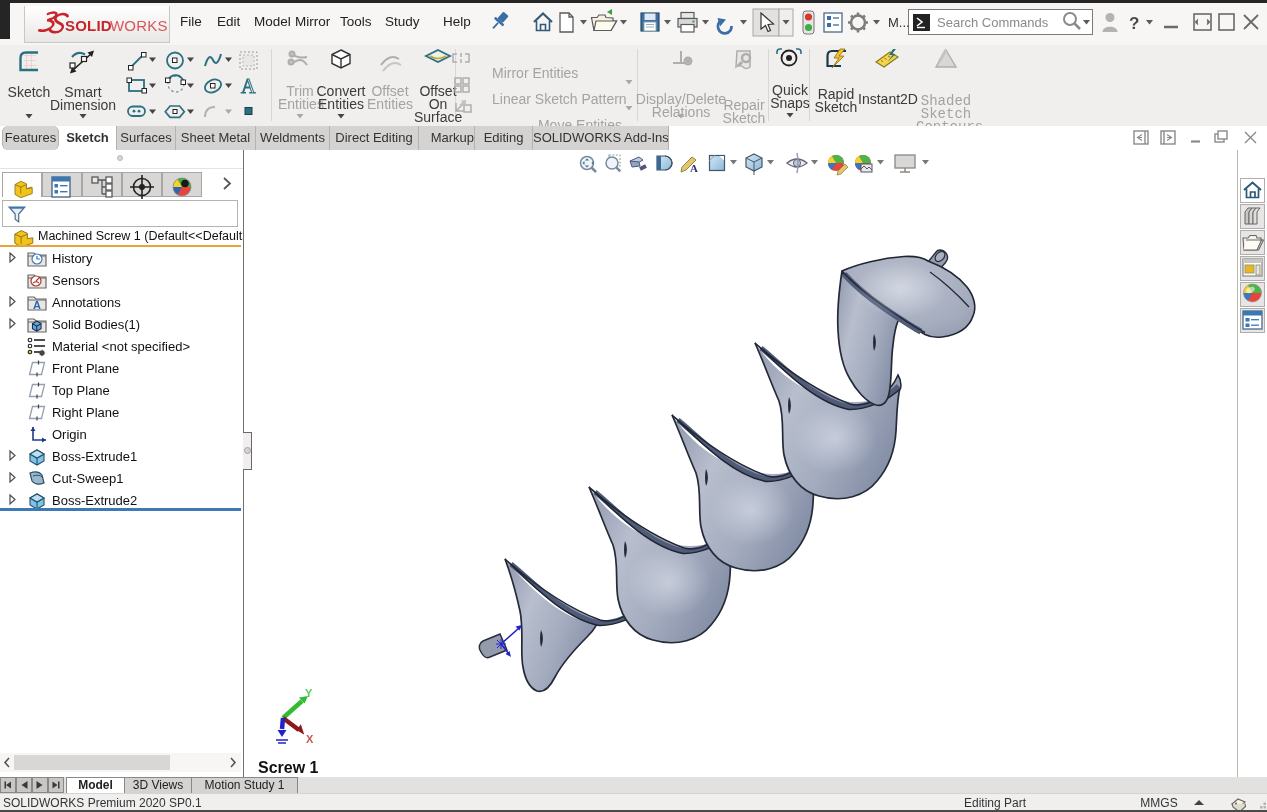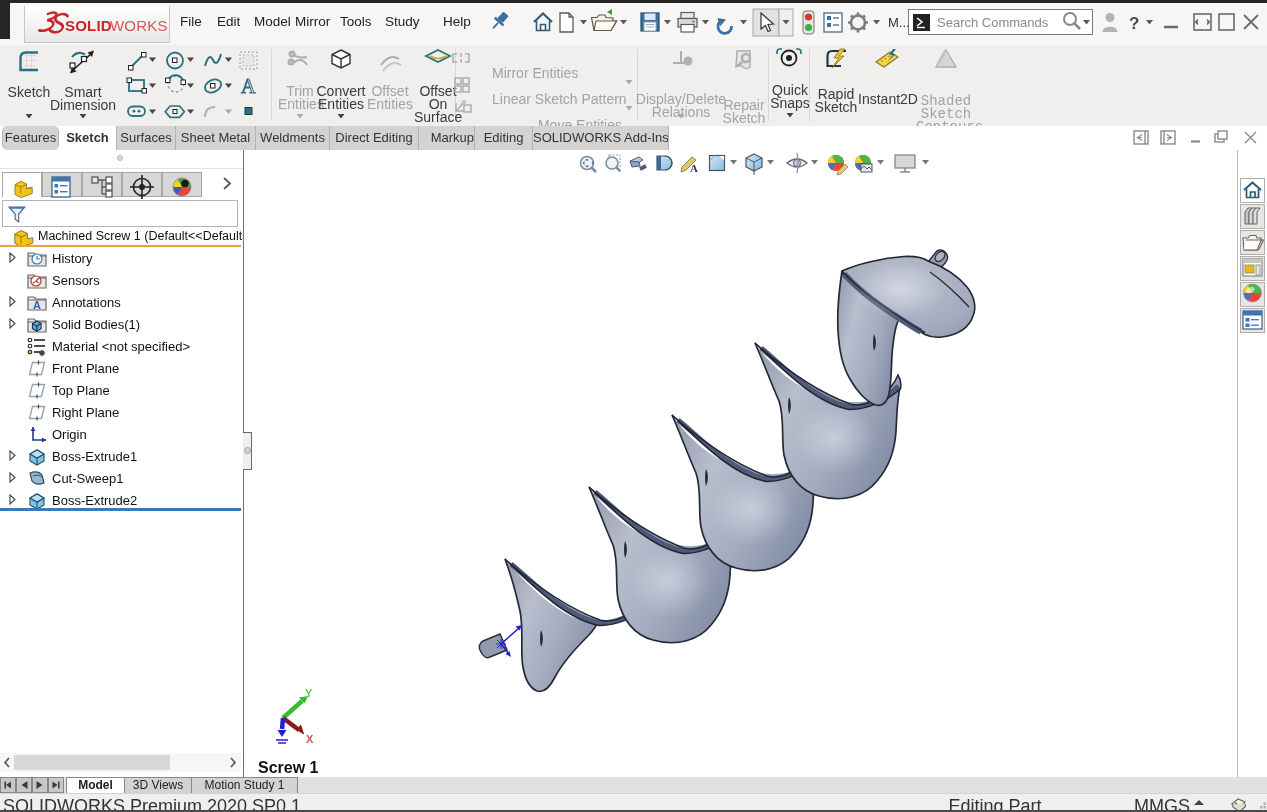--- a/index.html
+++ b/index.html
@@ -26,21 +26,21 @@
 #lpanel { left:0; top:150px; width:243px; height:627px; background:#ffffff; }
 #lpanel-sep { left:243px; top:150px; width:1px; height:627px; background:#707070; }
 .mtab { top:22px; width:40px; height:25px; background:#d9d7d5; border:1px solid #a9a7a5; }
 .mtab.active { background:#ffffff; border-bottom:none; }
 
 #tpane { left:1237px; top:150px; width:30px; height:627px; background:#ffffff; border-left:1px solid #b9b7b5; }
 .tbtn { left:1240px; width:25px; height:25px; background:#e8e6e4; border:1px solid #b0aeac; }
 
 #bottabs { left:0; top:777px; width:1267px; height:16px; background:#e3e1df; }
 .btab { top:0; height:16px; background:#d5d3d1; border-right:1px solid #a9a7a5; font-size:12px; color:#222; text-align:center; line-height:15px; white-space:nowrap; overflow:hidden; }
-#statusbar { left:0; top:793px; width:1267px; height:19px; background:#f0efee; border-top:1px solid #d5d3d1; font-size:18px; color:#333; }
+#statusbar { left:0; top:793px; width:1267px; height:19px; background:#f0efee; border-top:1px solid #d5d3d1; font-size:12px; color:#333; }
 #statusbot { left:0; top:810px; width:1267px; height:2px; background:#4a4a4a; }
 svg { display:block; }
 </style>
 </head>
 <body>
 <div id="win">
   <div class="abs" id="titlebar"></div>
   <div class="abs" id="darktop"></div>
   <div class="abs" id="darkcorner"></div>
   <div class="abs" id="logo">

